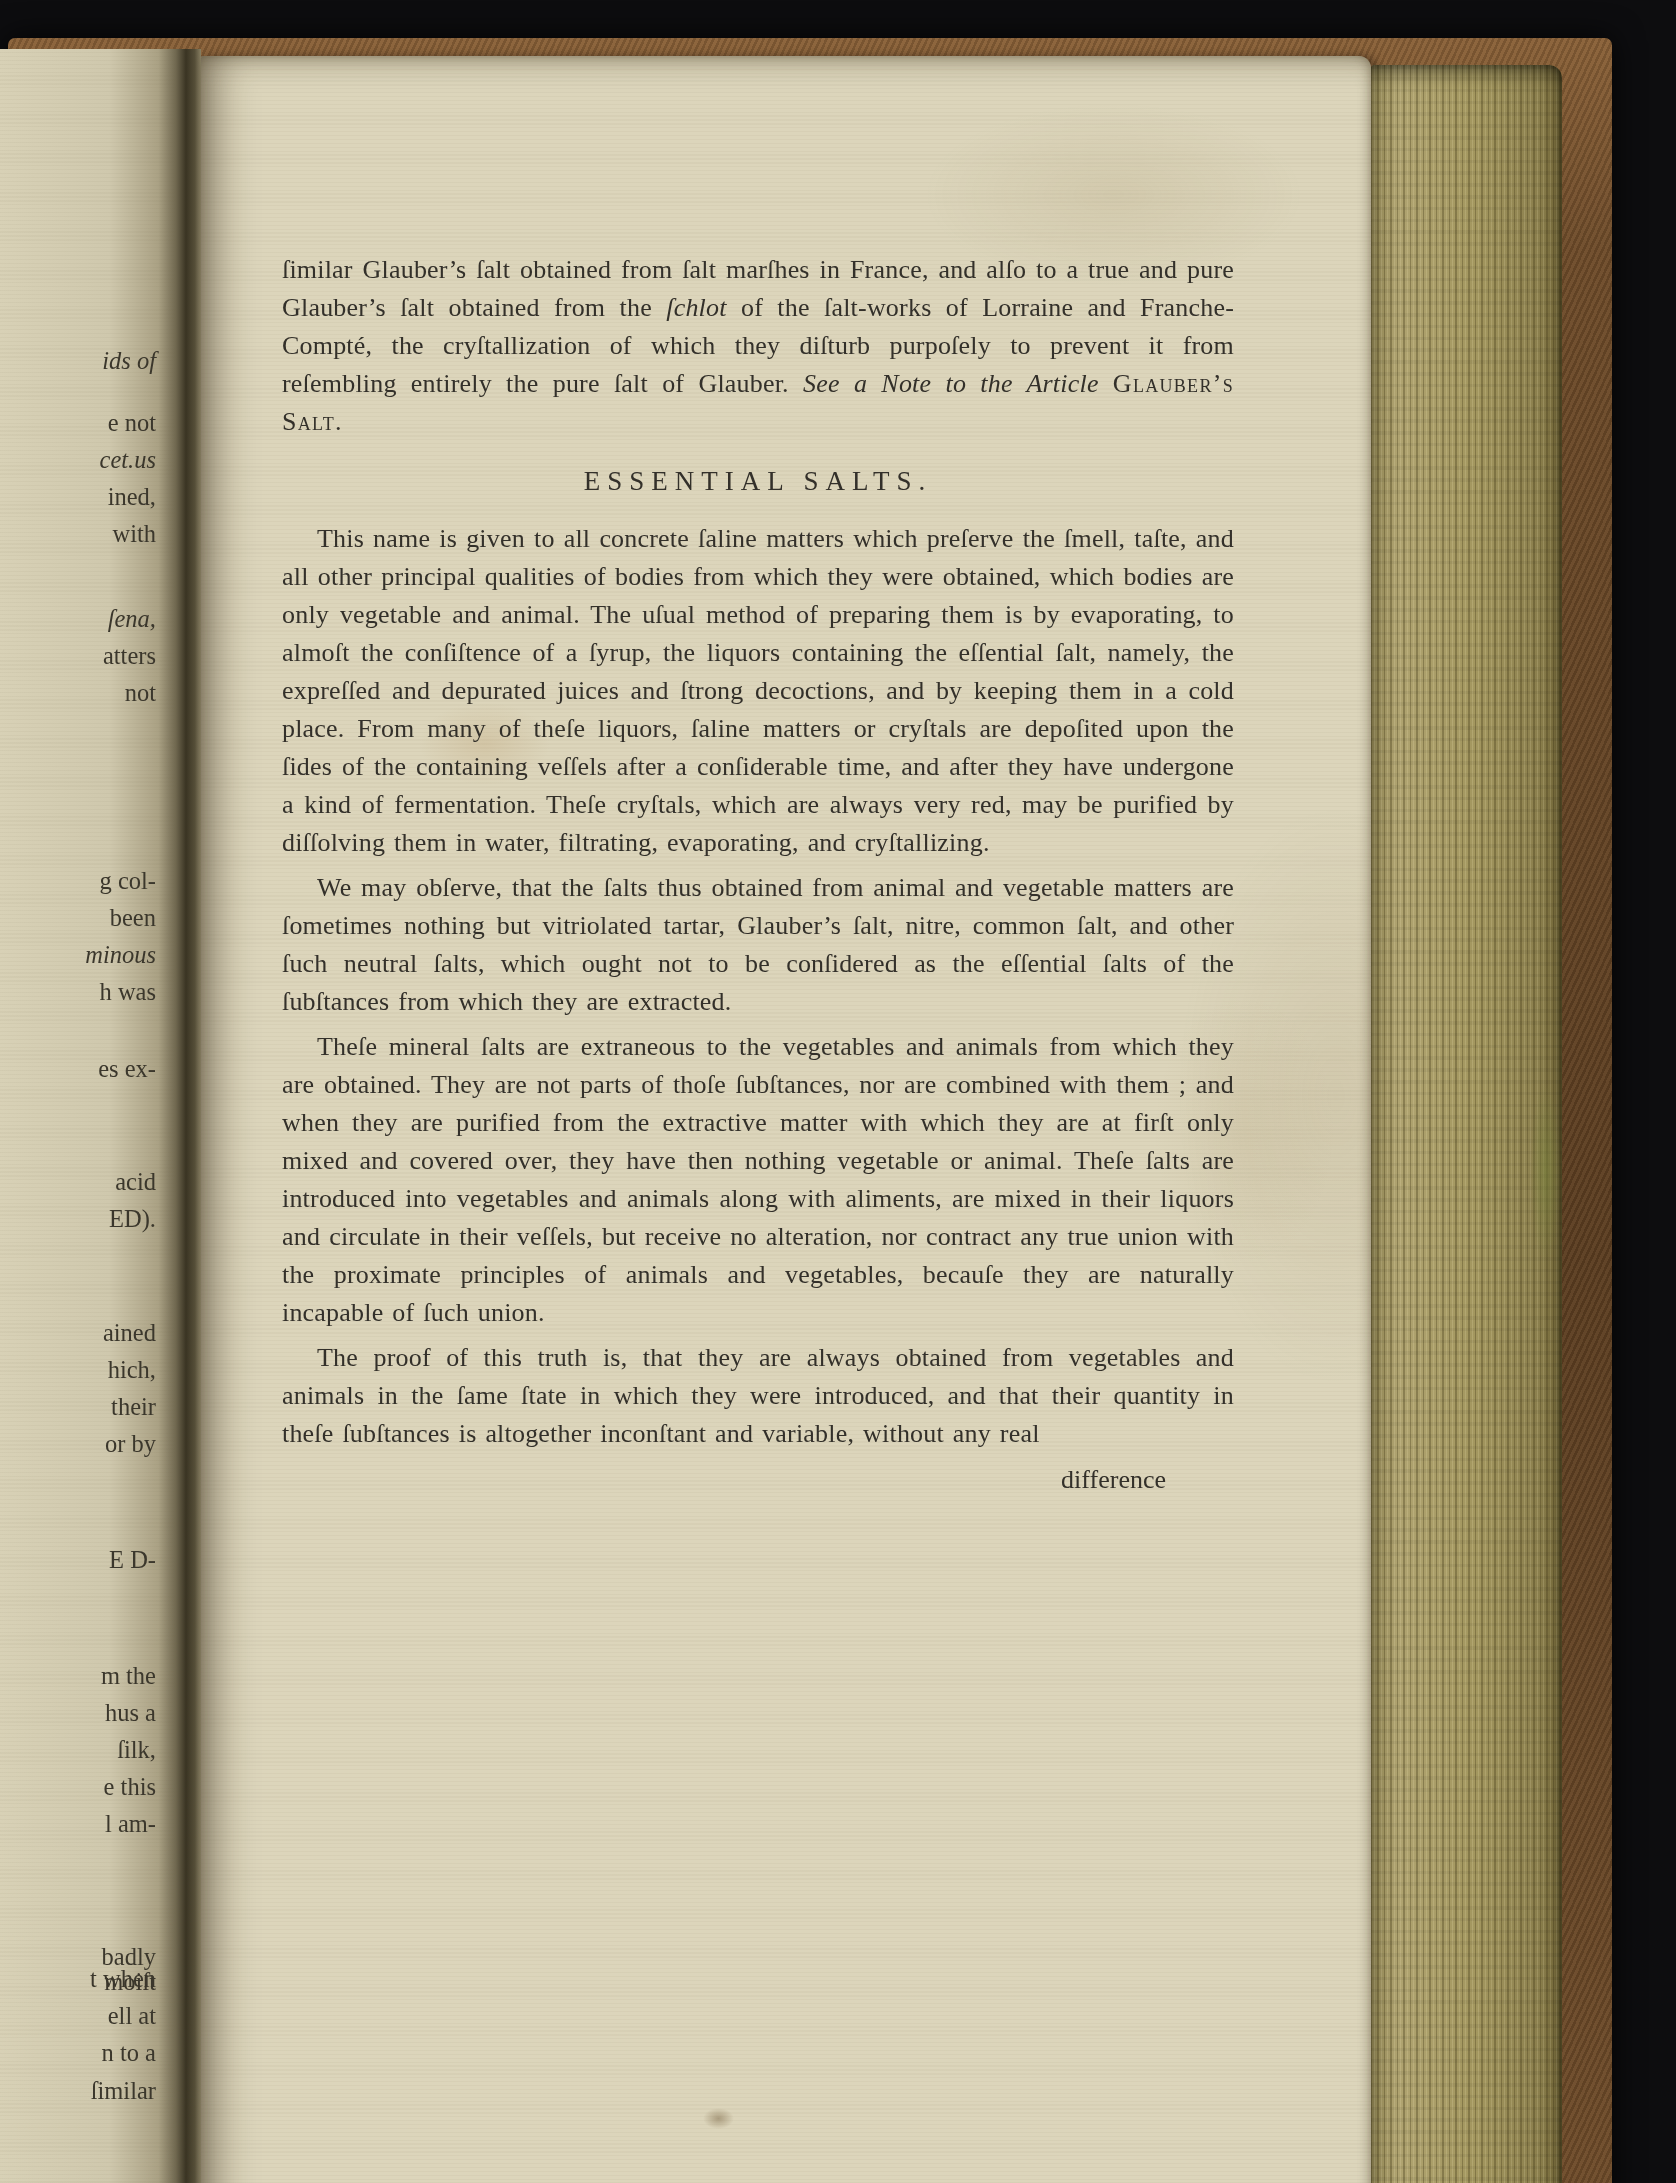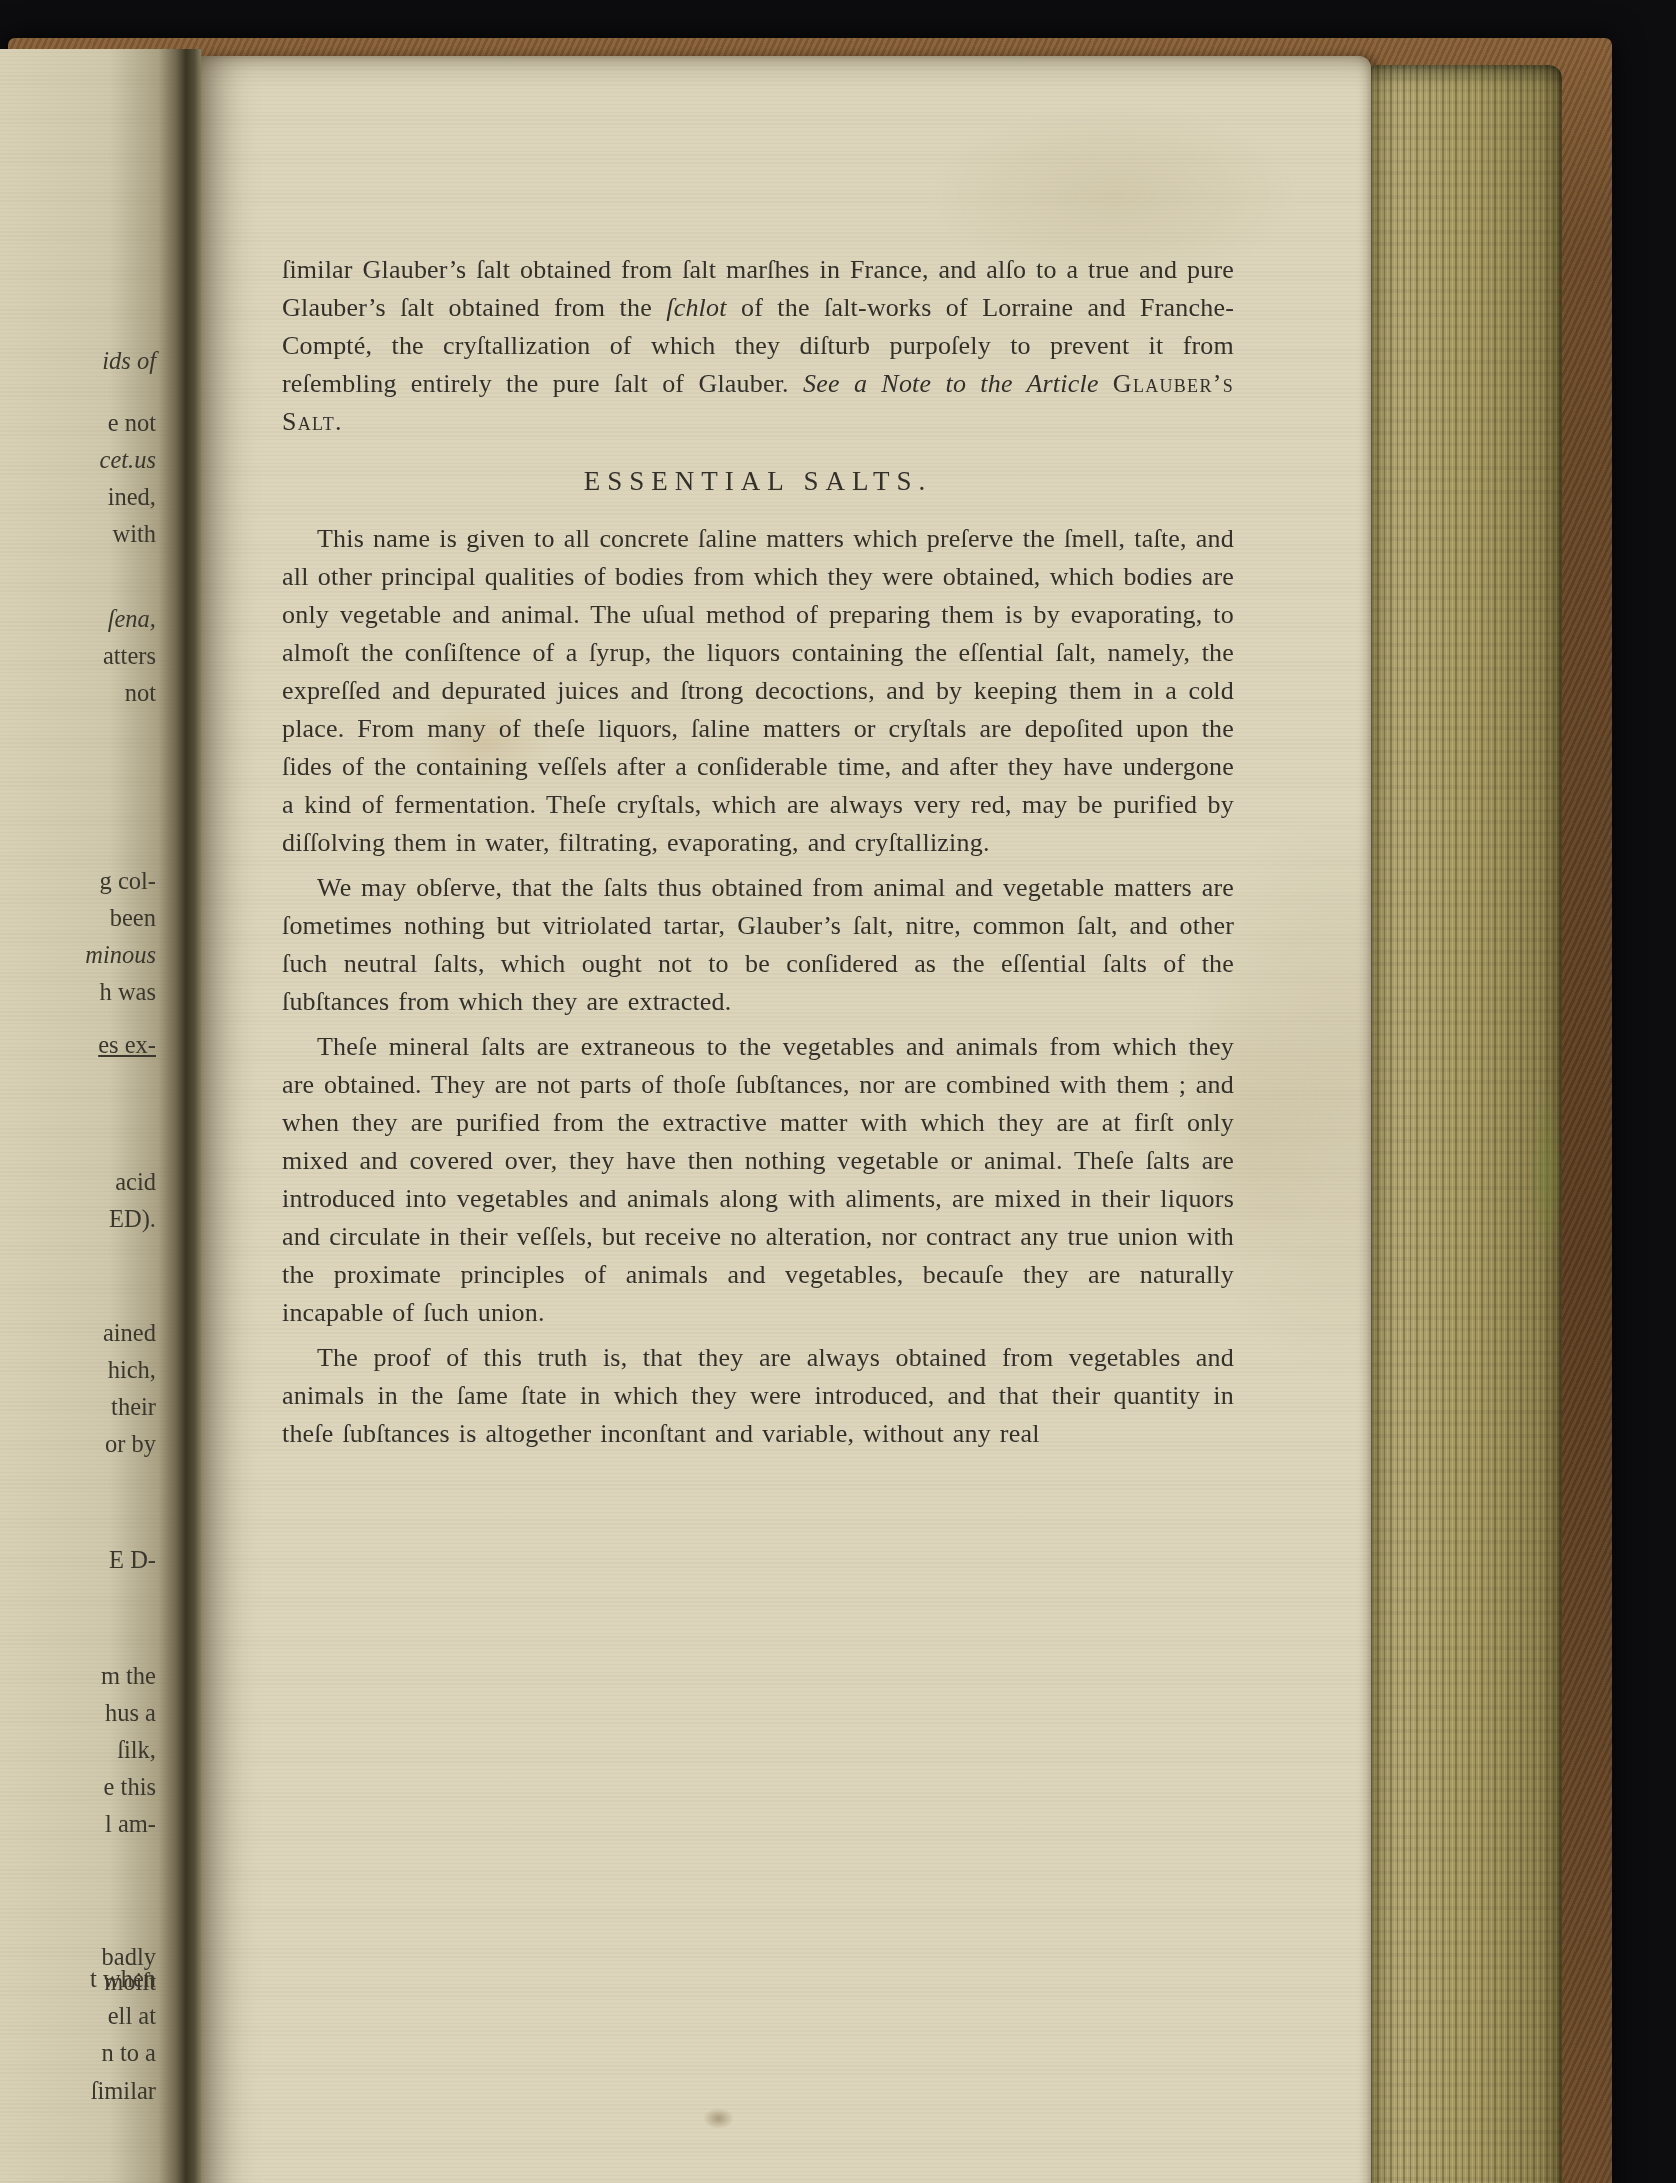--- a/index.html
+++ b/index.html
@@ -121,21 +121,21 @@
       <div class="frag it" style="top: 399px;">cet.us</div>
       <div class="frag" style="top: 436px;">ined,</div>
       <div class="frag" style="top: 473px;">with</div>
       <div class="frag it" style="top: 558px;">ſena,</div>
       <div class="frag" style="top: 595px;">atters</div>
       <div class="frag" style="top: 632px;">not</div>
       <div class="frag" style="top: 820px;">g col-</div>
       <div class="frag" style="top: 857px;">been</div>
       <div class="frag it" style="top: 894px;">minous</div>
       <div class="frag" style="top: 931px;">h was</div>
-      <div class="frag" style="top: 984px; text-decoration: underline;">es ex-</div>
+      <div class="frag" style="top: 1008px;">es ex-</div>
       <div class="frag" style="top: 1121px;">acid</div>
       <div class="frag" style="top: 1158px;">ED).</div>
       <div class="frag" style="top: 1272px;">ained</div>
       <div class="frag" style="top: 1309px;">hich,</div>
       <div class="frag" style="top: 1346px;">their</div>
       <div class="frag" style="top: 1383px;">or by</div>
       <div class="frag" style="top: 1499px;">E D-</div>
       <div class="frag" style="top: 1615px;">m the</div>
       <div class="frag" style="top: 1652px;">hus a</div>
       <div class="frag" style="top: 1689px;">ſilk,</div>
@@ -158,19 +158,20 @@
   <div class="stain stain3"></div>
   <div class="text-area">
     <div id="text-column">
         <p class="para"><span>ſimilar Glauber’s ſalt obtained from ſalt marſhes in France, and alſo to a true and pure Glauber’s ſalt obtained from the </span><span class="it">ſchlot</span><span> of the ſalt-works of Lorraine and Franche-Compté, the cryſtallization of which they diſturb purpoſely to prevent it from reſembling entirely the pure ſalt of Glauber.  </span><span class="it">See a Note to the Article </span><span class="sc">Glauber’s Salt.</span></p>
         <div class="section-heading">ESSENTIAL SALTS.</div>
         <p class="para indent"><span>This name is given to all concrete ſaline matters which preſerve the ſmell, taſte, and all other principal qualities of bodies from which they were obtained, which bodies are only vegetable and animal.  The uſual method of preparing them is by evaporating, to almoſt the conſiſtence of a ſyrup, the liquors containing the eſſential ſalt, namely, the expreſſed and depurated juices and ſtrong decoctions, and by keeping them in a cold place.  From many of theſe liquors, ſaline matters or cryſtals are depoſited upon the ſides of the containing veſſels after a conſiderable time, and after they have undergone a kind of fermentation.  Theſe cryſtals, which are always very red, may be purified by diſſolving them in water, filtrating, evaporating, and cryſtallizing.</span></p>
         <p class="para indent"><span>We may obſerve, that the ſalts thus obtained from animal and vegetable matters are ſometimes nothing but vitriolated tartar, Glauber’s ſalt, nitre, common ſalt, and other ſuch neutral ſalts, which ought not to be conſidered as the eſſential ſalts of the ſubſtances from which they are extracted.</span></p>
         <p class="para indent"><span>Theſe mineral ſalts are extraneous to the vegetables and animals from which they are obtained.  They are not parts of thoſe ſubſtances, nor are combined with them ; and when they are purified from the extractive matter with which they are at firſt only mixed and covered over, they have then nothing vegetable or animal.  Theſe ſalts are introduced into vegetables and animals along with aliments, are mixed in their liquors and circulate in their veſſels, but receive no alteration, nor contract any true union with the proximate principles of animals and vegetables, becauſe they are naturally incapable of ſuch union.</span></p>
         <p class="para indent"><span>The proof of this truth is, that they are always obtained from vegetables and animals in the ſame ſtate in which they were introduced, and that their quantity in theſe ſubſtances is altogether inconſtant and variable, without any real</span></p>
       </div>
+    <div class="catchword">difference</div>
   </div>
 </div>
 
 <div class="fore-edge">
   <div class="stain-green"></div>
 </div>
 
 
 </body></html>

